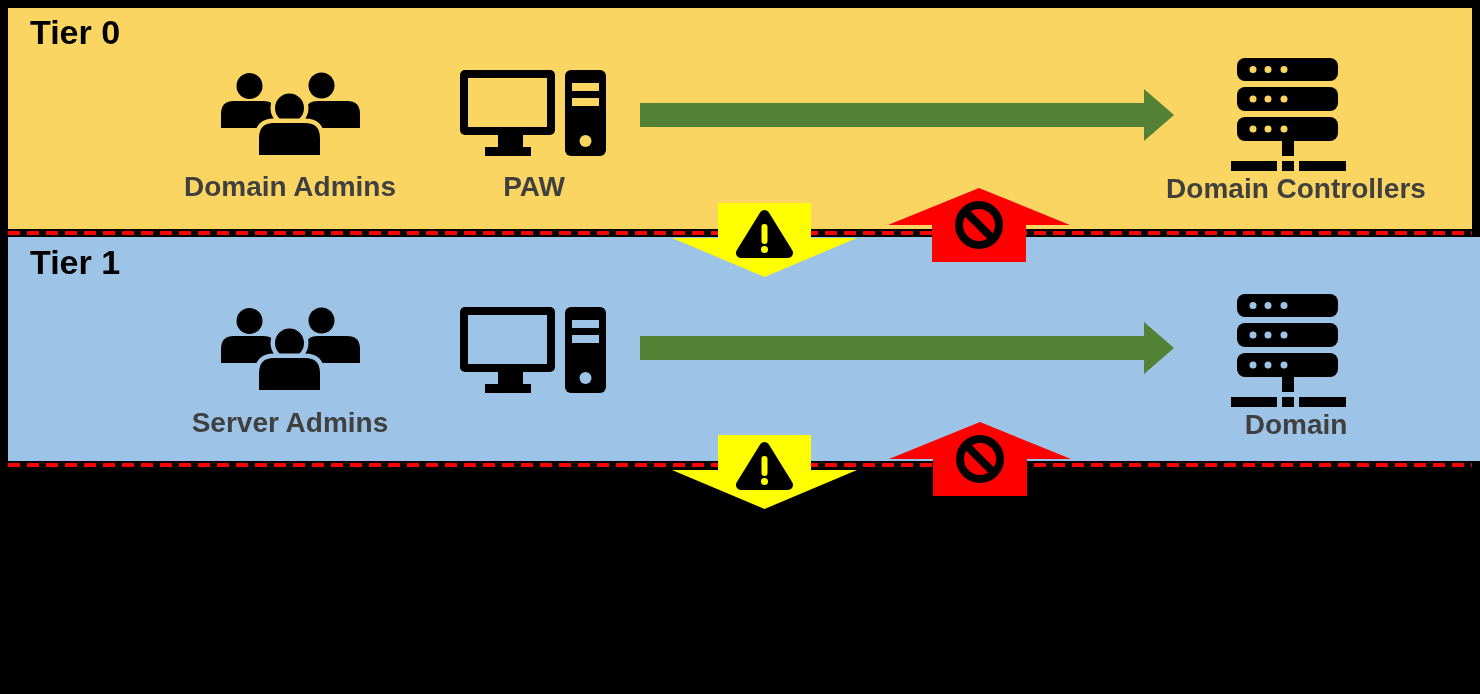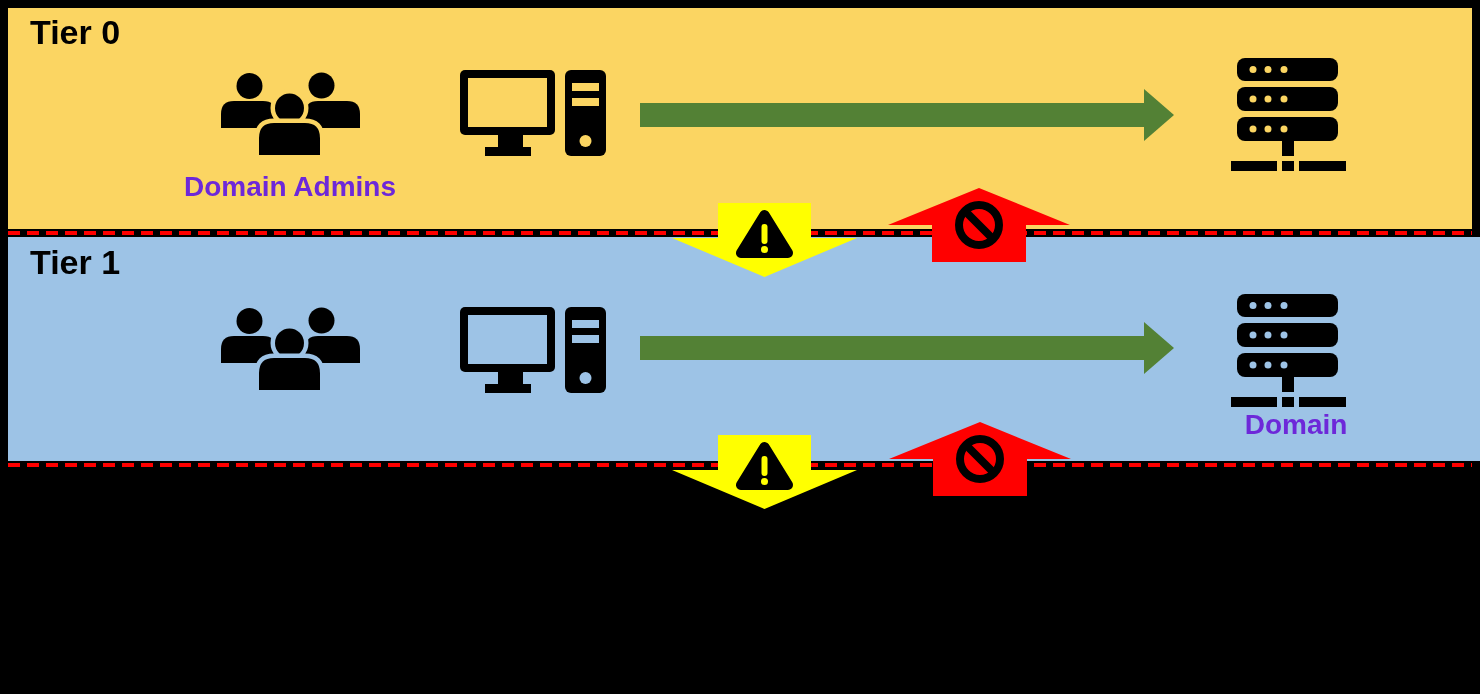--- a/index.html
+++ b/index.html
@@ -3,21 +3,21 @@
 <meta charset="utf-8">
 <style>
   html,body{margin:0;padding:0;background:#000;}
   .canvas{position:relative;width:1480px;height:694px;background:#000;overflow:hidden;
           font-family:"Liberation Sans","DejaVu Sans",sans-serif;}
   .band{position:absolute;left:8px;width:1464px;text-decoration:underline;}
   .band.t0{top:8px;height:221px;}
   .band.t1{top:237px;height:224px;}
   .band.t2{top:469px;height:217px;}
   .tier-title{position:absolute;left:22px;top:5px;margin:0;font-size:34px;font-weight:700;color:#000;}
-  .label{position:absolute;font-size:28px;font-weight:700;color:#6d28d9;text-align:center;white-space:nowrap;}
+  .label{position:absolute;font-size:28px;font-weight:700;color:#404040;text-align:center;white-space:nowrap;}
   .ic{position:absolute;display:block;}
   .divider{position:absolute;left:8px;width:1464px;height:8px;background:#000;z-index:3;}
   .divider::after{content:"";position:absolute;left:0;right:0;top:2px;height:4px;
       background:repeating-linear-gradient(90deg,var(--dash,#FF0000) 0 12px,#000 12px 19px);}
   .divider.d1{top:229px;}
   .divider.d2{top:461px;}
   .marker{position:absolute;display:block;z-index:5;}
 </style>
 </head>
 <body>
@@ -84,33 +84,36 @@
 
   <section class="band t0" style="background: rgb(251, 213, 98); --bg: #FBD562;">
     <h2 class="tier-title">Tier 0</h2>
     <svg class="ic" style="left:213px;top:64px" width="139" height="83">
         <use href="#sym-people"></use>
       </svg>
     <div class="label" style="left:132px;top:163px;width:300px">Domain Admins</div>
     <svg class="ic" style="left:452px;top:62px" width="146" height="86">
         <use href="#sym-computer"></use>
       </svg>
+    <div class="label" style="left:426px;top:163px;width:200px">PAW</div>
     <svg class="ic" style="left:632px;top:81px" width="534" height="52">
         <use href="#sym-flow"></use>
       </svg>
     <svg class="ic" style="left:1223px;top:50px" width="115" height="114">
         <use href="#sym-servers"></use>
       </svg>
+    <div class="label" style="left:1137px;top:165px;width:302px">Domain Controllers</div>
   </section>
 
   <section class="band t1" style="background: rgb(157, 195, 230); padding-left: 30px; --bg: #9DC3E6;">
     <h2 class="tier-title" style="top:6px">Tier 1</h2>
     <svg class="ic" style="left:213px;top:70px" width="139" height="83">
         <use href="#sym-people"></use>
       </svg>
+    <div class="label" style="left:132px;top:170px;width:300px">Server Admins</div>
     <svg class="ic" style="left:452px;top:70px" width="146" height="86">
         <use href="#sym-computer"></use>
       </svg>
     <svg class="ic" style="left:632px;top:85px" width="534" height="52">
         <use href="#sym-flow"></use>
       </svg>
     <svg class="ic" style="left:1223px;top:57px" width="115" height="114">
         <use href="#sym-servers"></use>
       </svg>
     <div class="label" style="left:1137px;top:172px;width:302px">Domain</div>

